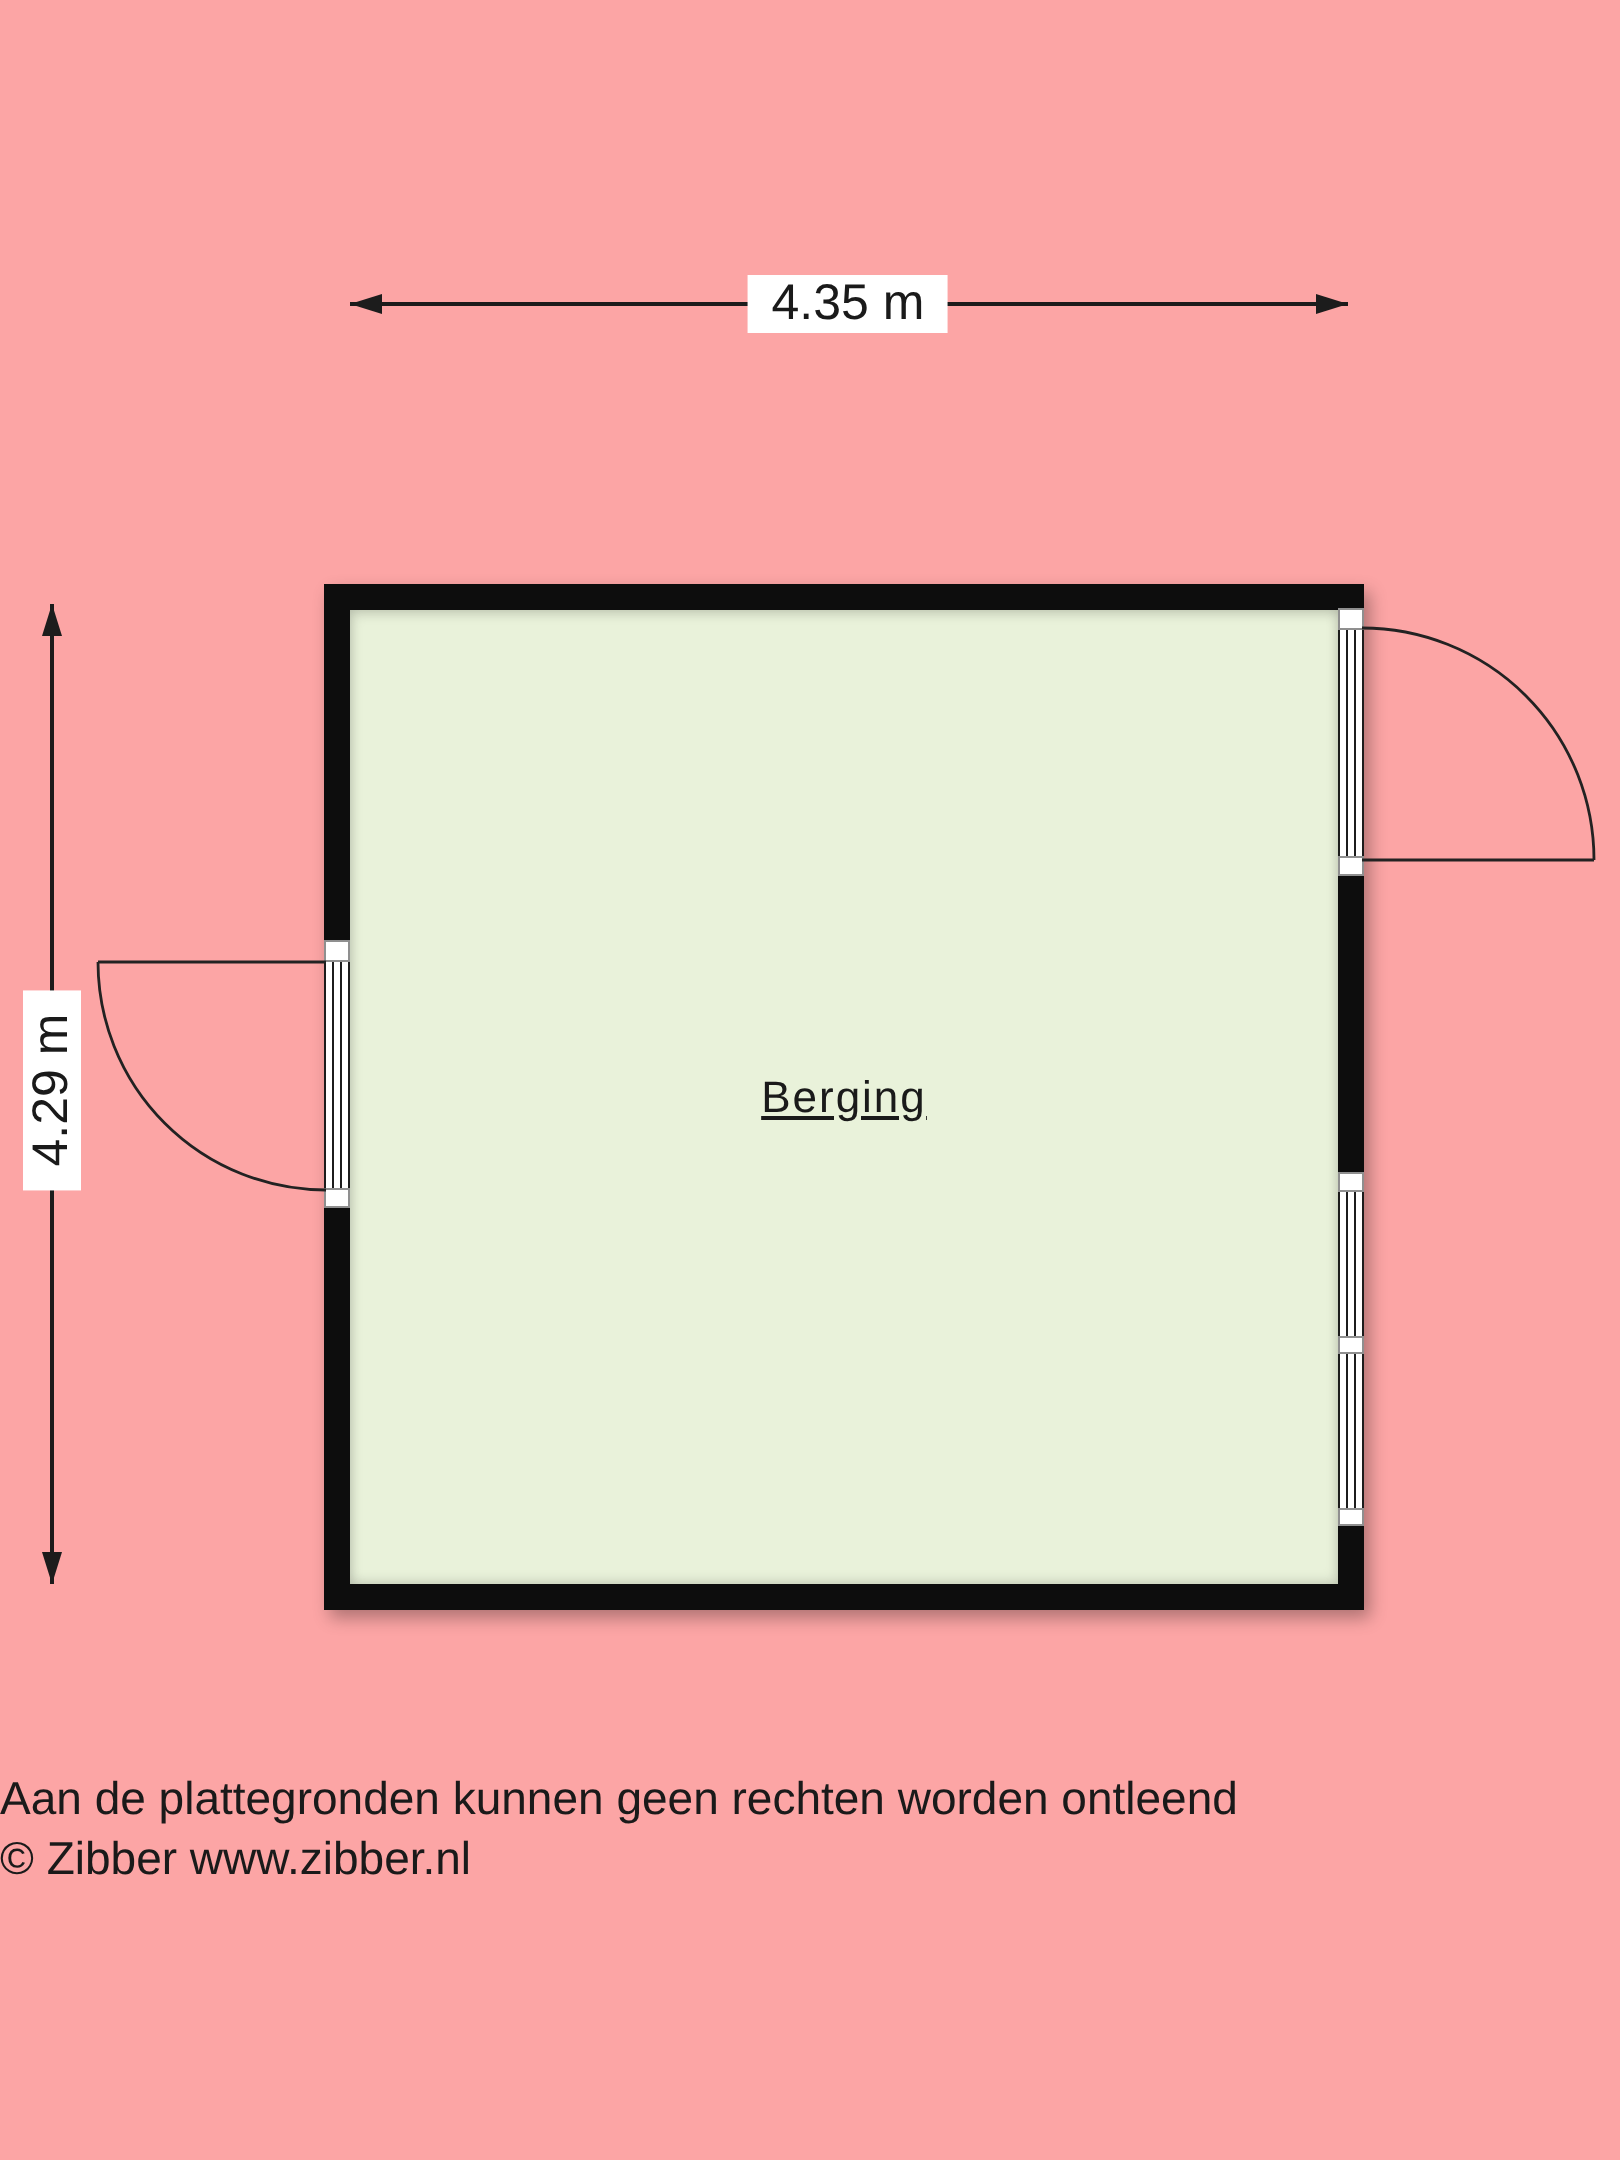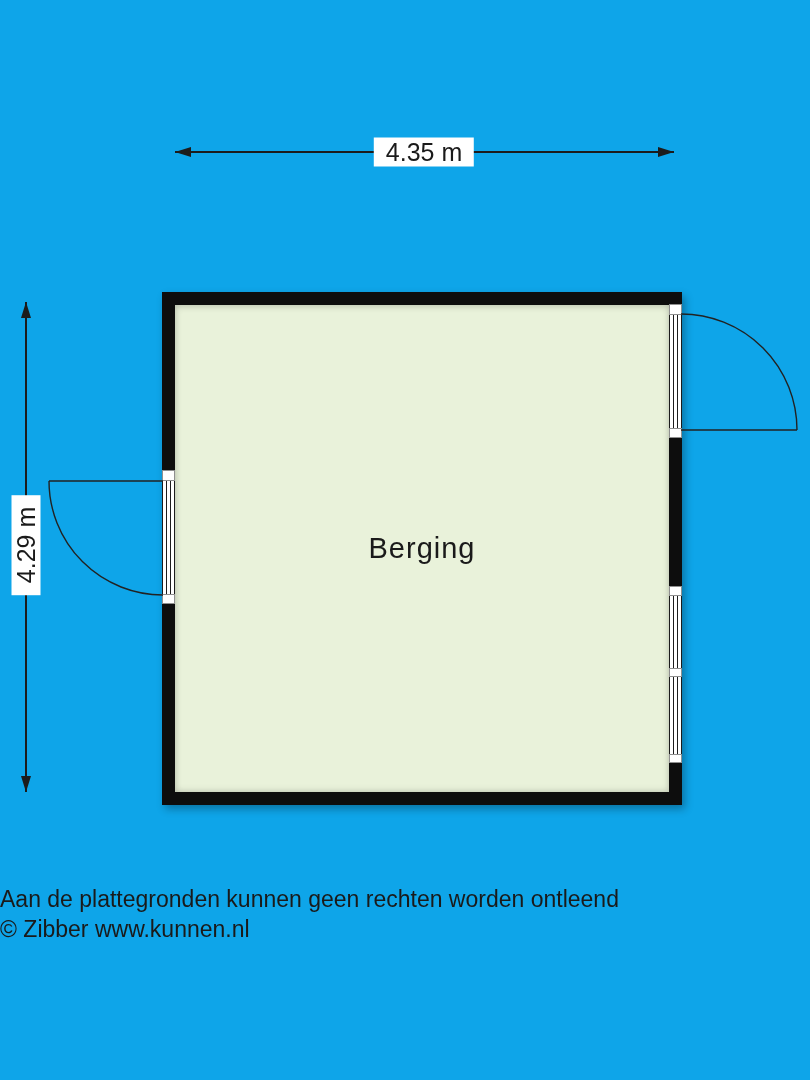--- a/index.html
+++ b/index.html
@@ -4,21 +4,21 @@
 <style>
   :root{
     --floor:#e9f2da;
     --wall:#0d0d0d;
     --line:#1c1c1c;
     --frame-border:#8f8f8f;
     --text:#1a1a1a;
   }
   html,body{margin:0;padding:0;background:#fff;}
   .canvas{
-    position:relative;width:810px;height:1080px;background:#0ea5e9;overflow:hidden;
+    position:relative;width:810px;height:1080px;background:#fca5a5;overflow:hidden;
     font-family:"Liberation Sans",sans-serif;color:var(--text);
   }
   
   .dim-line-h{position:absolute;background:var(--line);height:2px;}
   .dim-line-v{position:absolute;background:var(--line);width:2px;}
   .arrow{position:absolute;width:0;height:0;}
   .arrow-left {border-top:5px solid transparent;border-bottom:5px solid transparent;border-right:16px solid var(--line);}
   .arrow-right{border-top:5px solid transparent;border-bottom:5px solid transparent;border-left:16px solid var(--line);}
   .arrow-up   {border-left:5px solid transparent;border-right:5px solid transparent;border-bottom:16px solid var(--line);}
   .arrow-down {border-left:5px solid transparent;border-right:5px solid transparent;border-top:16px solid var(--line);}
@@ -33,21 +33,21 @@
     background:var(--wall);box-shadow:3px 4px 8px rgba(0,0,0,0.30);
   }
   .floor{
     position:absolute;left:13px;top:13px;right:13px;bottom:13px;
     background:var(--floor);
     box-shadow:inset 1px 2px 6px rgba(0,0,0,0.16), inset -1px -2px 6px rgba(0,0,0,0.10);
   }
   .room-label{
     position:absolute;left:0;top:0;width:100%;height:100%;
     display:flex;align-items:center;justify-content:center;
-    font-size:29px;letter-spacing:1px;color:var(--text);
+    font-size:22px;letter-spacing:1px;color:var(--text);text-decoration:underline;
   }
   .glazing{
     position:absolute;width:13px;background:#fff;
     background-image:repeating-linear-gradient(90deg,var(--line) 0,var(--line) 1px,#fff 1px,#fff 4px);
   }
   .frame{
     position:absolute;width:13px;background:#fff;
     border:1px solid var(--frame-border);box-sizing:border-box;
   }
   
@@ -117,16 +117,16 @@
       <path d="M 49 481 A 114 114 0 0 0 163 595"></path>
     </g>
     <g stroke="#222" stroke-width="1.4" fill="none">
       <path d="M 681 430 L 797 430"></path>
       <path d="M 797 430 A 116 116 0 0 0 681 314"></path>
     </g>
   </svg>
 
   <div class="footer">
     <div>Aan de plattegronden kunnen geen rechten worden ontleend</div>
-    <div>© Zibber www.kunnen.nl</div>
+    <div>© Zibber www.zibber.nl</div>
   </div>
 
 </div>
 
 </body></html>

